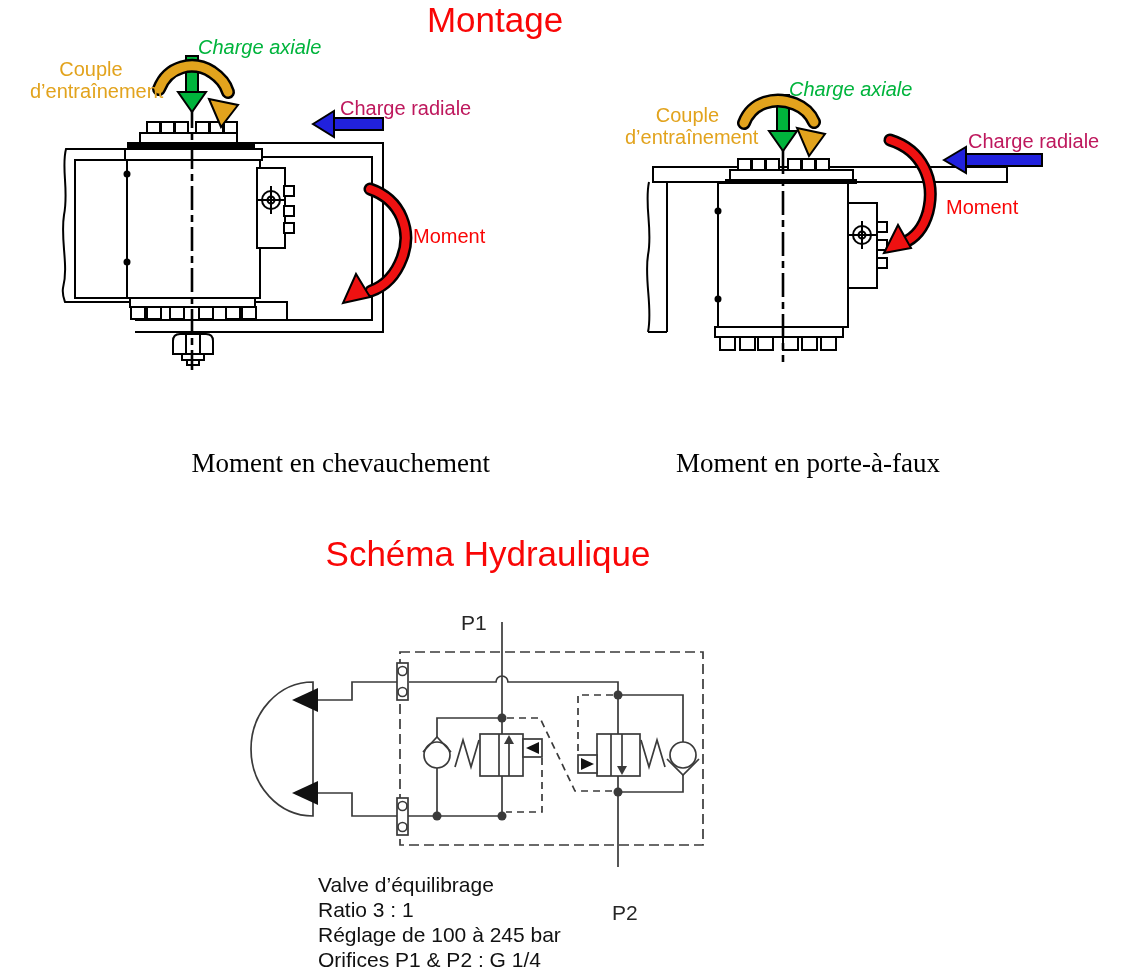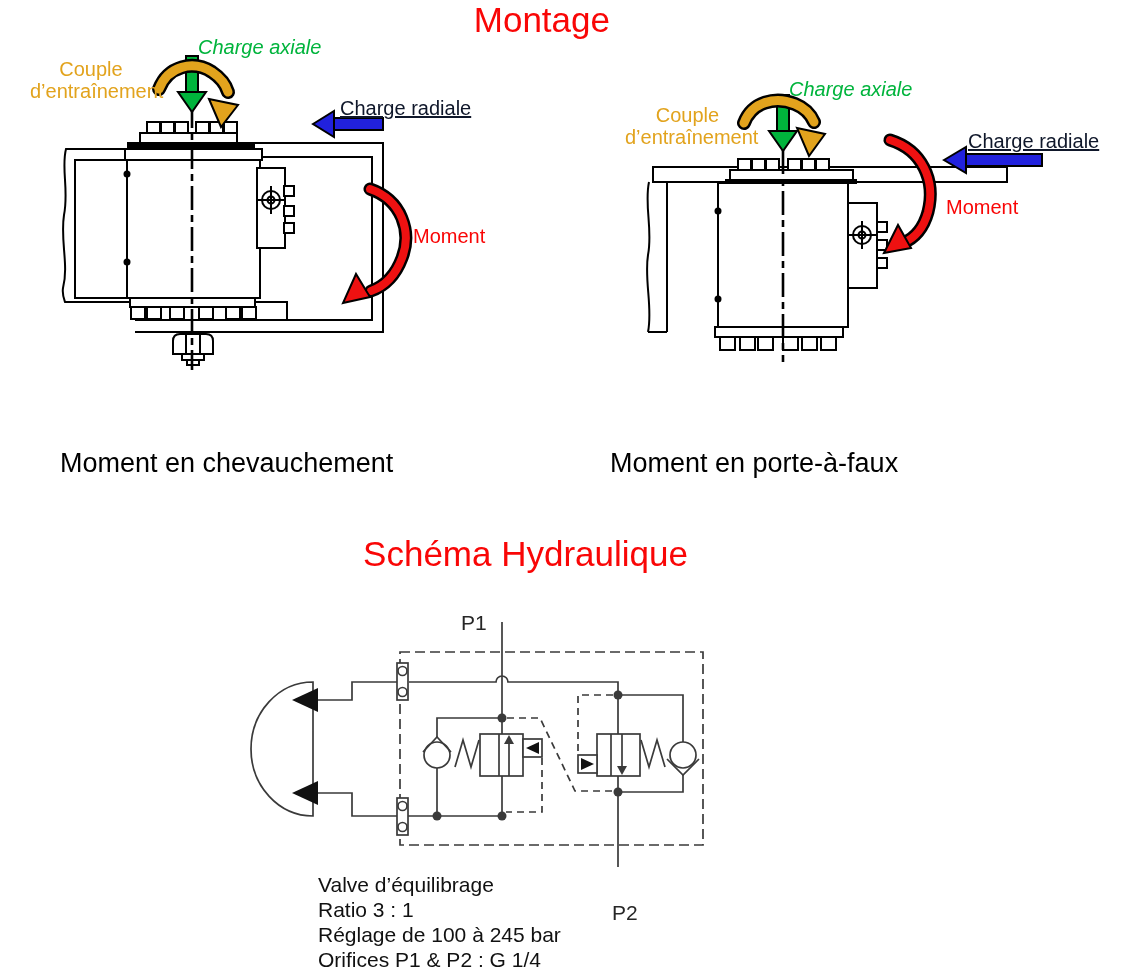--- a/index.html
+++ b/index.html
@@ -1,26 +1,26 @@
 <!DOCTYPE html>
 <html><head>
 <meta charset="utf-8">
 <style>
   html,body{margin:0;padding:0;background:#fff;}
   #page{position:relative;width:1124px;height:974px;background:#fff;overflow:hidden;
         font-family:"Liberation Sans", sans-serif;}
   #art{position:absolute;left:0;top:0;}
   .txt{position:absolute;white-space:nowrap;}
-  .title{font-size:35px;color:#f90606;text-align:right;}
+  .title{font-size:35px;color:#f90606;text-align:center;}
   .lbl{font-size:20px;}
   .green{color:#00b43c;font-style:italic;}
   .gold{color:#e2a31d;}
-  .blue{color:#0f172a;text-decoration:underline;}
+  .blue{color:#be185d;}
   .red{color:#f90606;}
-  .caption{font-size:27px;color:#000;text-align:left;}
+  .caption{font-size:27px;color:#000;text-align:right;font-family:Liberation Serif, serif;}
   .port-lbl{font-size:21px;color:#262626;text-align:right;}
   .notes{position:absolute;left:318px;top:872px;font-size:21px;color:#111;line-height:25px;}
   .couple{line-height:22px;text-align:center;}
 </style>
 </head>
 <body>
 
 <div id="page">
 
 <svg id="art" width="1124" height="974" viewBox="0 0 1124 974">

